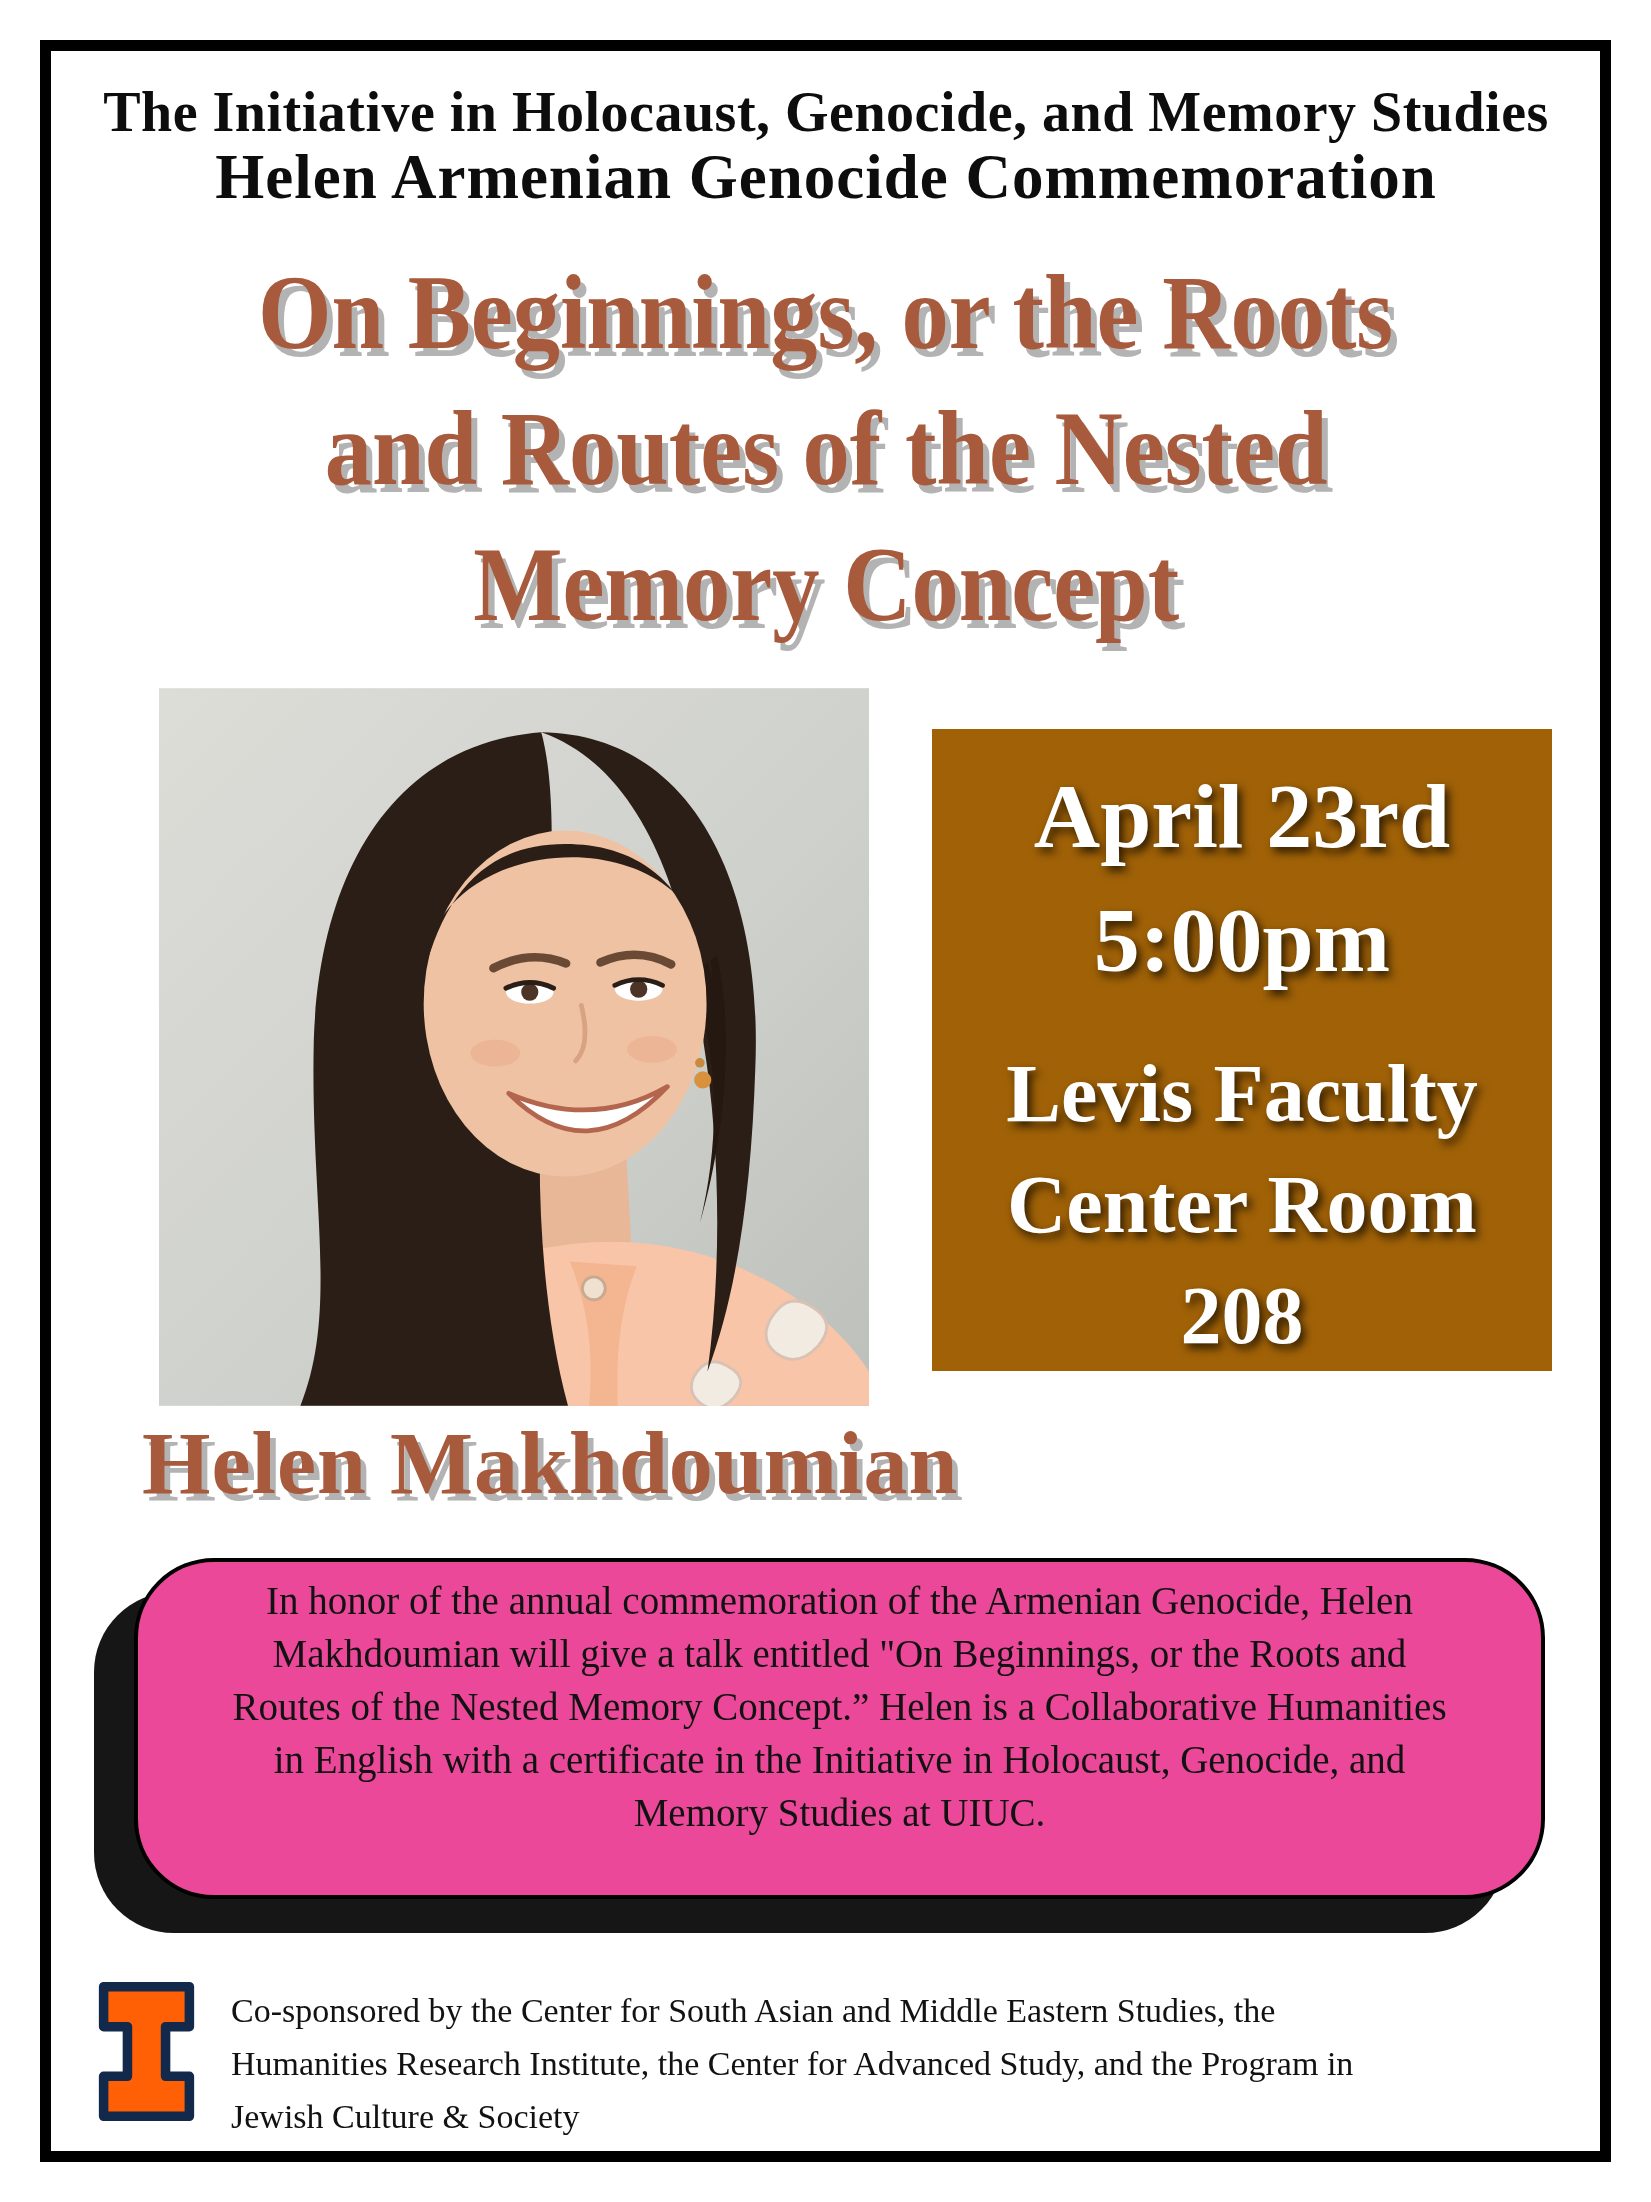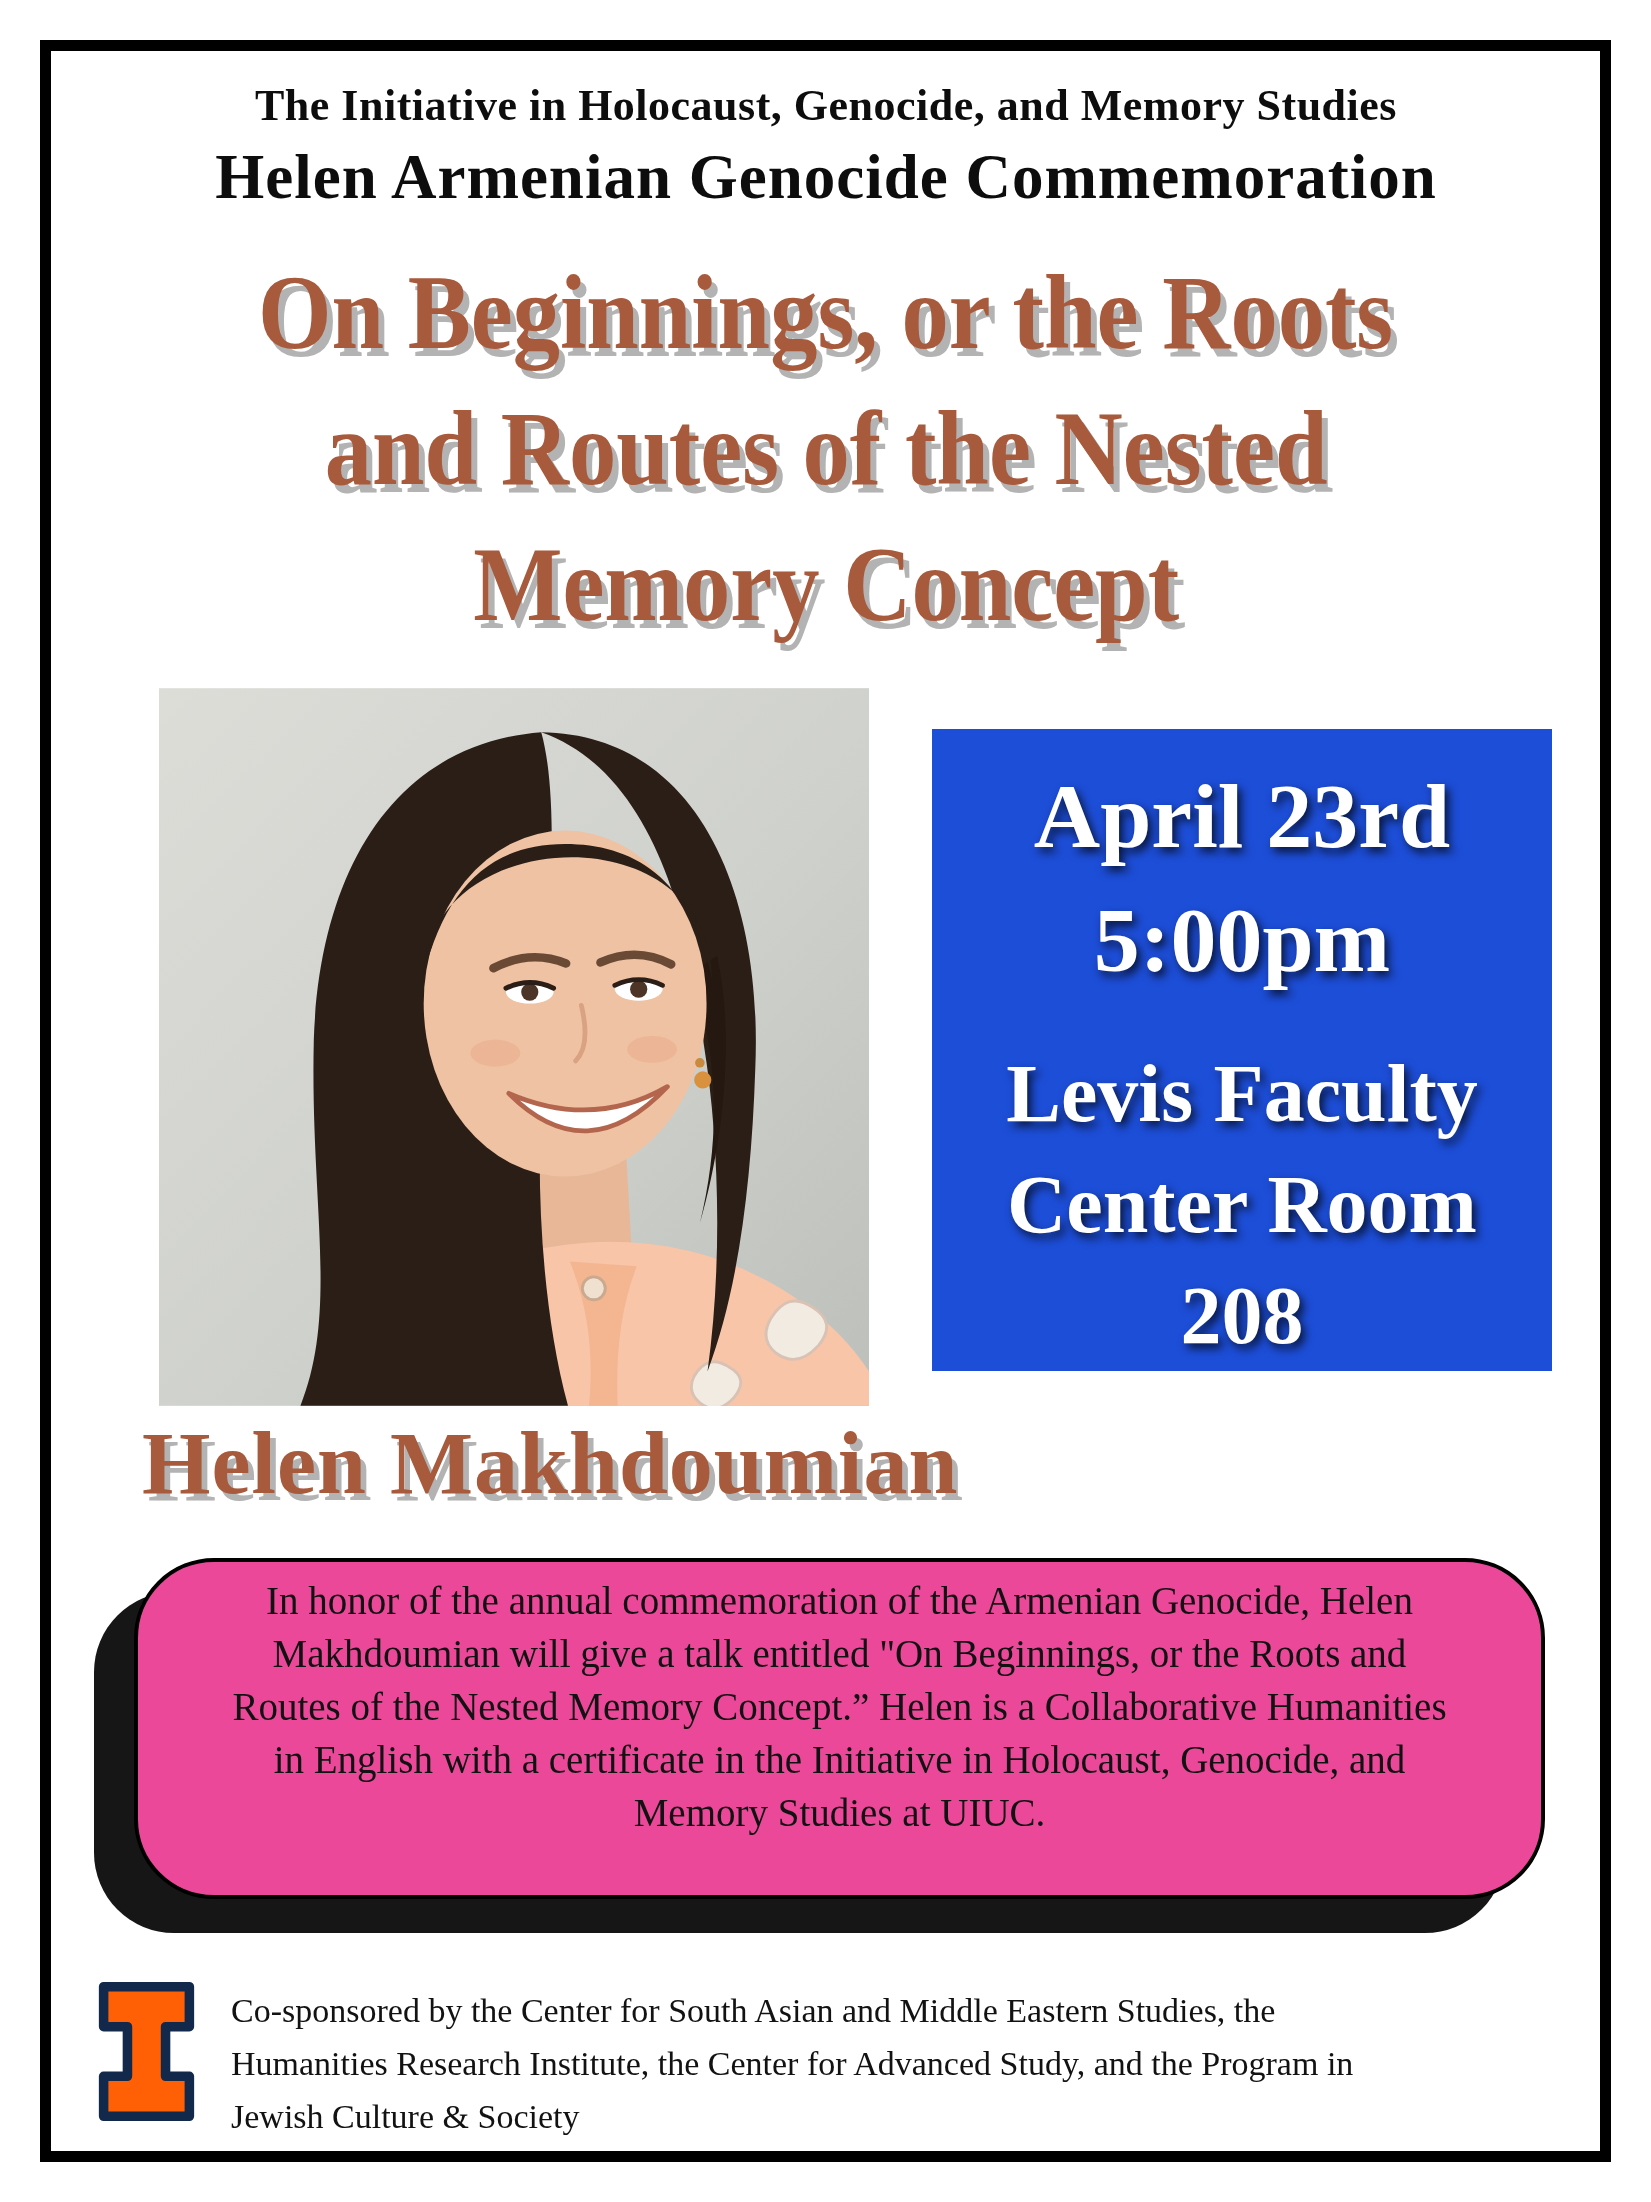--- a/index.html
+++ b/index.html
@@ -13,21 +13,21 @@
   .frame{
     position:absolute;left:40px;top:40px;
     width:1571px;height:2122px;
     border:11.5px solid #000;
     box-sizing:border-box;
     pointer-events:none;
   }
   .inst-line{
     position:absolute;left:0;top:80px;width:1652px;
     text-align:center;
-    font-size:44px;font-weight:700;color:#0d0d0d;
+    font-size:56px;font-weight:700;color:#0d0d0d;
     letter-spacing:0.5px;
   }
   .event-line{
     position:absolute;left:0;top:141px;width:1652px;
     text-align:center;
     font-size:63px;font-weight:700;color:#0d0d0d;
     letter-spacing:1px;
   }
   .talk-title{
     position:absolute;left:0;top:245px;width:1652px;
@@ -37,21 +37,21 @@
     text-shadow:6.7px 7.6px 0 #b3b3b3;
   }
   .talk-title .tline{display:block;}
   .talk-title .condense{display:inline-block;transform:scaleX(.9);transform-origin:50% 50%;white-space:nowrap;}
   .photo{
     position:absolute;left:159px;top:688px;width:710px;height:718px;
     overflow:hidden;
   }
   .details-box{
     position:absolute;left:932px;top:729px;width:620px;height:642px;
-    background:#1d4ed8;color:#ffffff;
+    background:#a16207;color:#ffffff;
     text-align:center;
   }
   .details-box .when{margin-top:25px;}
   .details-box .when div{
     font-size:92px;line-height:124px;font-weight:700;
     text-shadow:3.8px 4.8px 9.6px rgba(0,0,0,.75);
     white-space:nowrap;
   }
   .details-box .where{margin-top:36px;}
   .details-box .where div{

